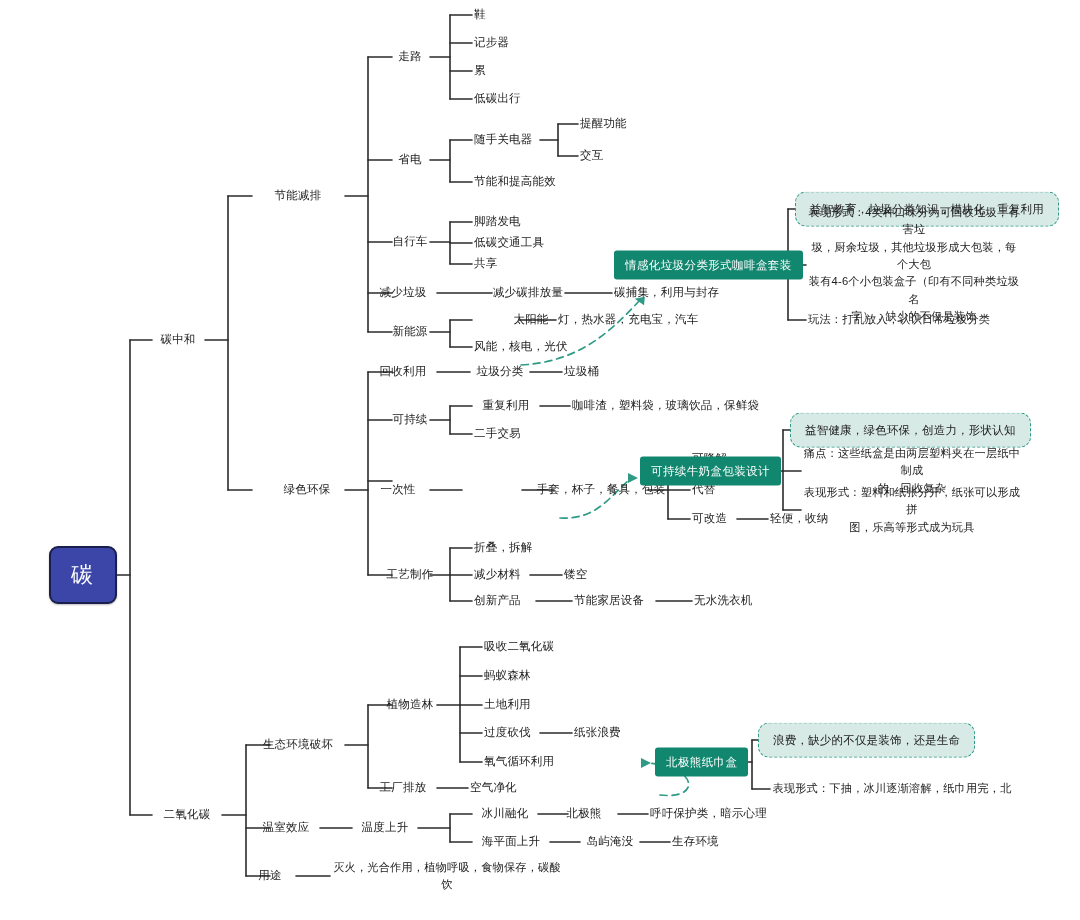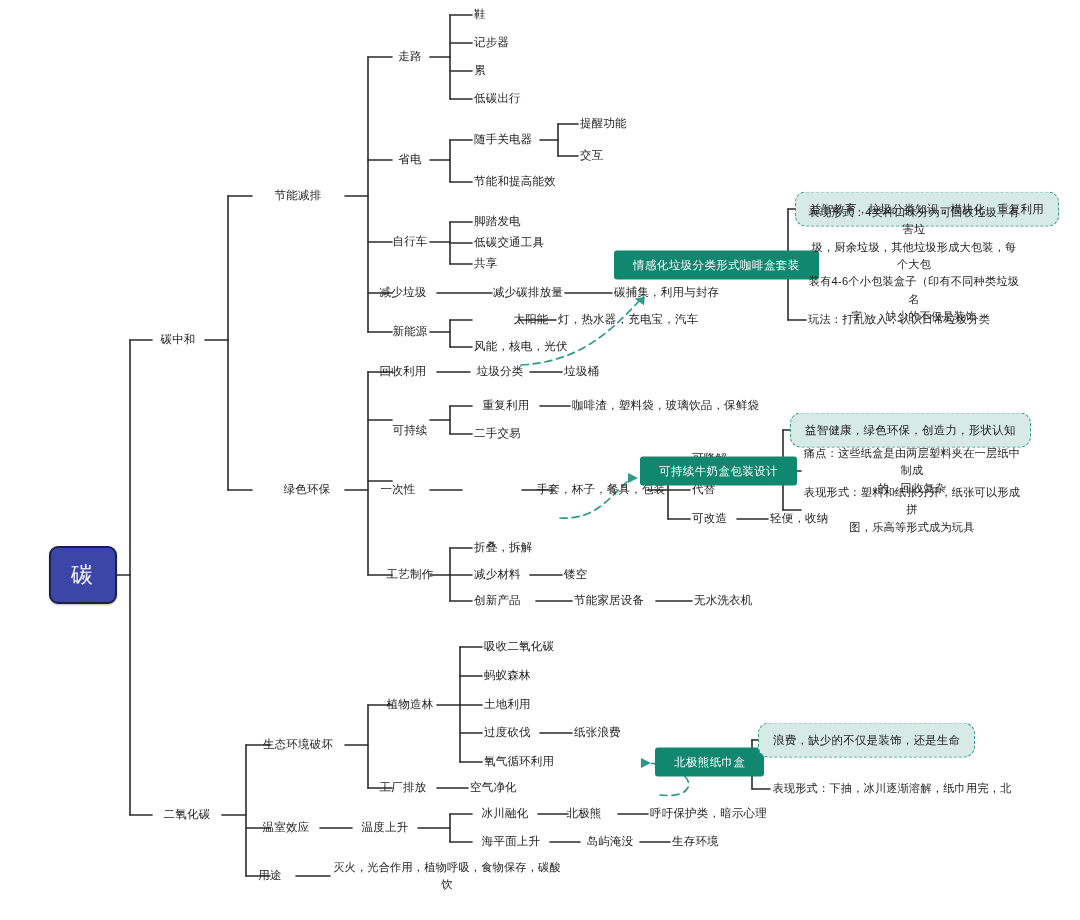--- a/index.html
+++ b/index.html
@@ -39,21 +39,21 @@
   }
 
   
   .pill{
     position:absolute;
     transform:translateY(-50%);
     background:#11876f;
     color:#ffffff;
     font-size:11.5px;
     border-radius:3px;
-    padding:7px 19px;
+    padding:7px 11px;
     white-space:nowrap;
     letter-spacing:.4px;
   }
 
   
   .dashed{
     position:absolute;
     transform:translateY(-50%);
     background:#d8eae6;
     border:1.6px dashed #2f9b86;
@@ -272,21 +272,21 @@
   <div class="node c" style="left:495px;top:320px;margin-left:36px;">太阳能</div>
   <div class="node" style="left:558px;top:320px;">灯，热水器，充电宝，汽车</div>
   <div class="node" style="left:474px;top:347px;">风能，核电，光伏</div>
 
   <div class="node c" style="left:298px;top:490px;padding-left:18px;">绿色环保</div>
 
   <div class="node c" style="left:403px;top:372px;">回收利用</div>
   <div class="node c" style="left:500px;top:372px;">垃圾分类</div>
   <div class="node" style="left:564px;top:372px;">垃圾桶</div>
 
-  <div class="node c" style="left:410px;top:431px;">可持续</div>
+  <div class="node c" style="left:410px;top:420px;">可持续</div>
   <div class="node c" style="left:506px;top:406px;">重复利用</div>
   <div class="node" style="left:572px;top:406px;">咖啡渣，塑料袋，玻璃饮品，保鲜袋</div>
   <div class="node" style="left:474px;top:434px;">二手交易</div>
 
   <div class="node c" style="left:398px;top:490px;">一次性</div>
   <div class="node c" style="left:601px;top:490px;">手套，杯子，餐具，包装</div>
   <div class="node" style="left:692px;top:459px;">可降解</div>
   <div class="node" style="left:692px;top:490px;">代替</div>
   <div class="node" style="left:692px;top:519px;">可改造</div>
   <div class="node" style="left:770px;top:519px;">轻便，收纳</div>

